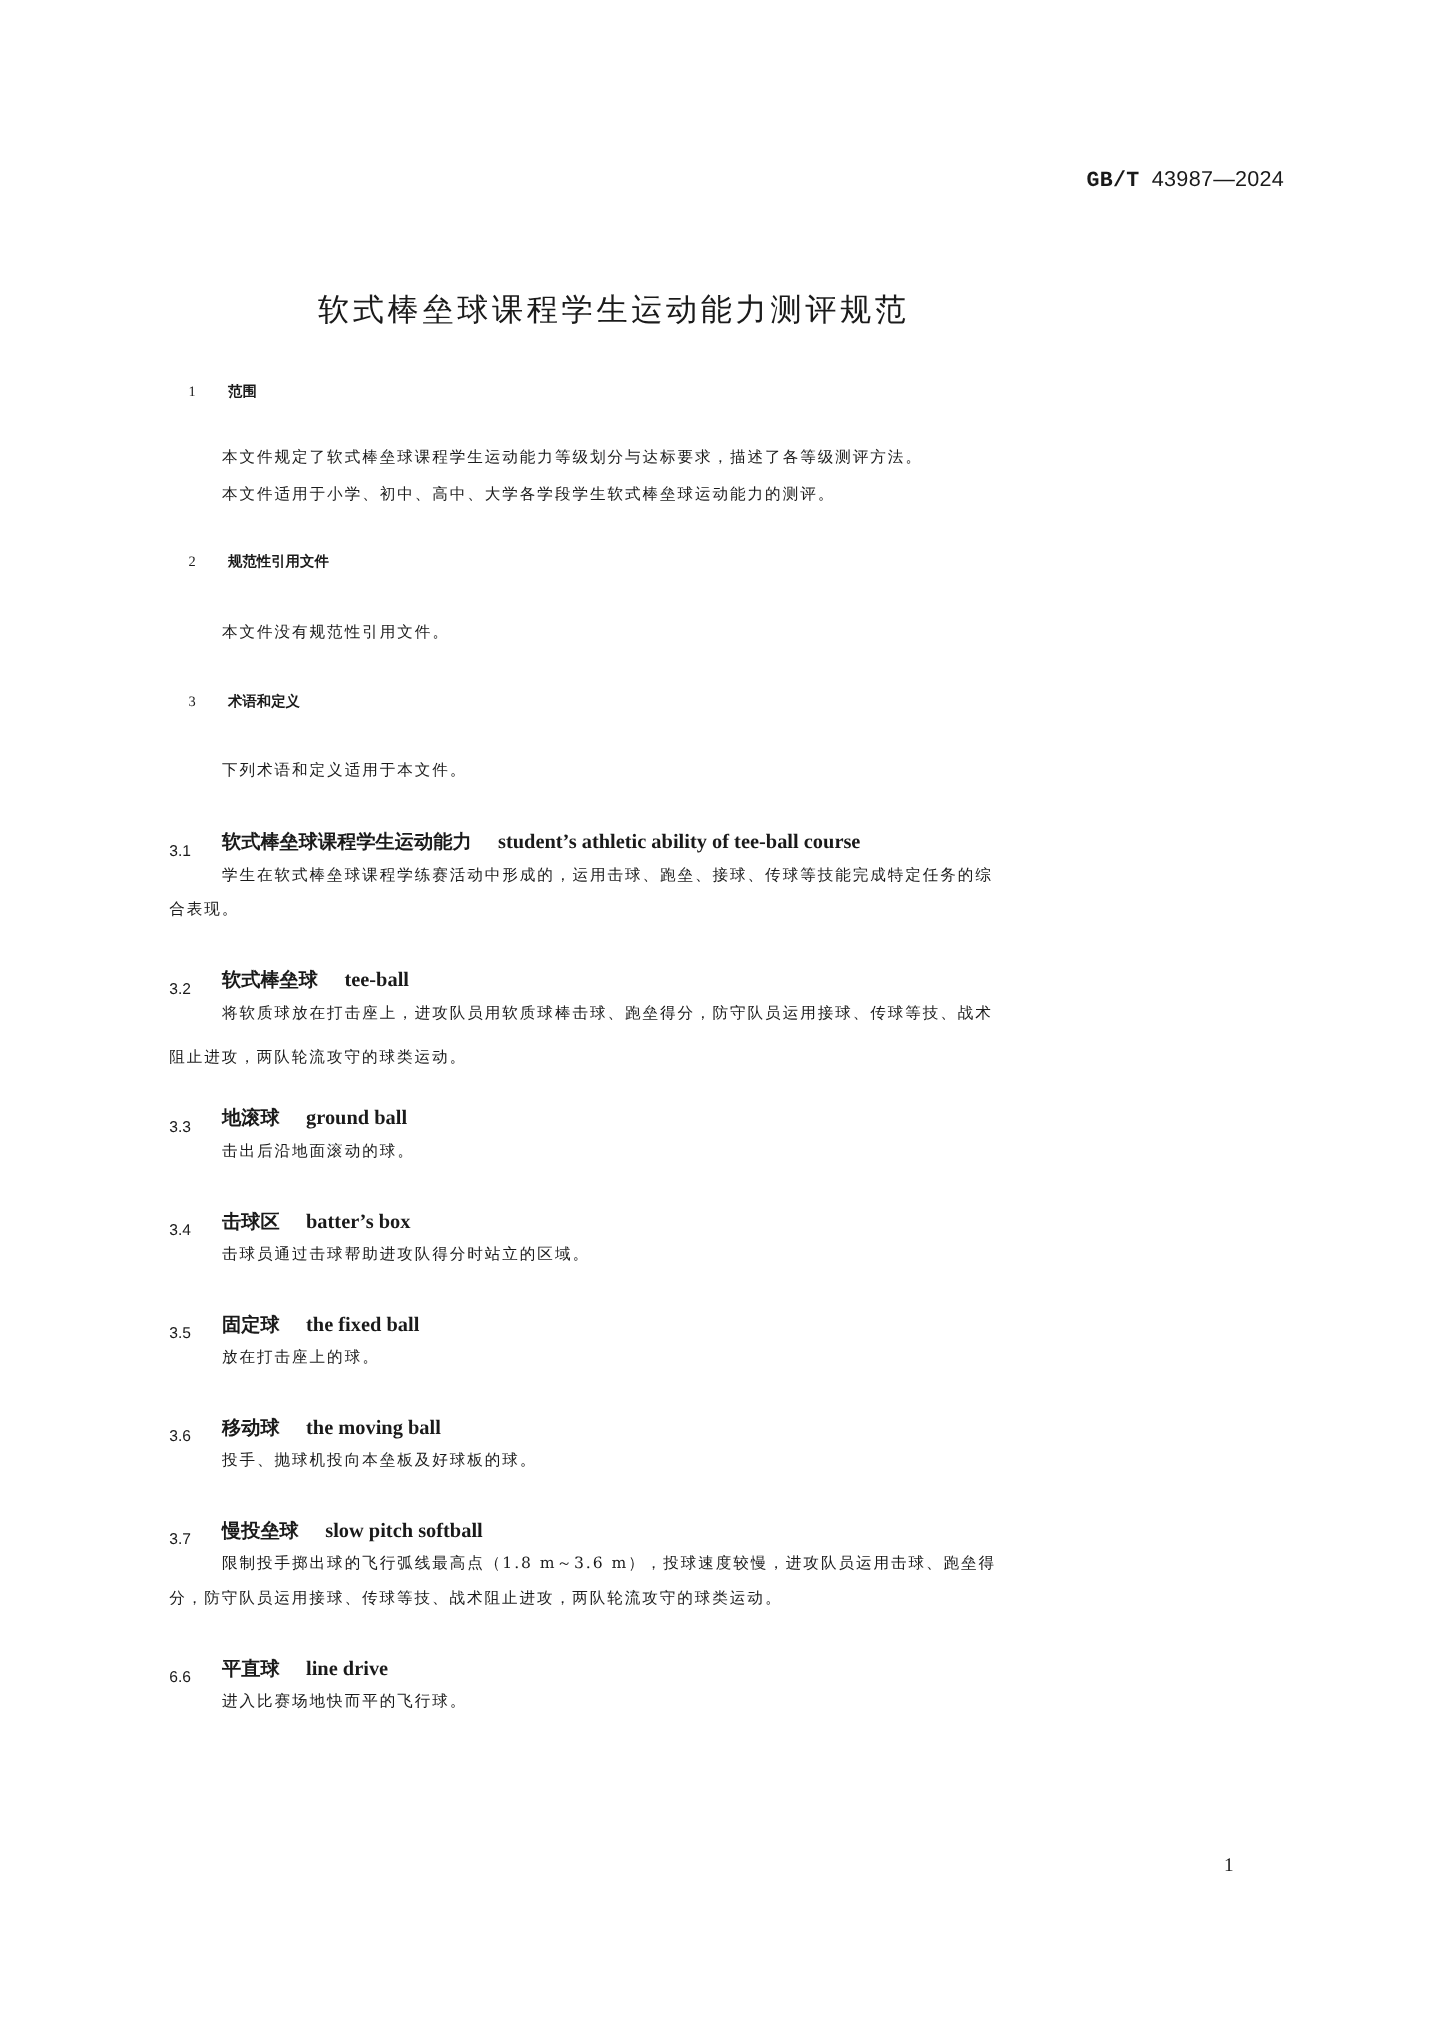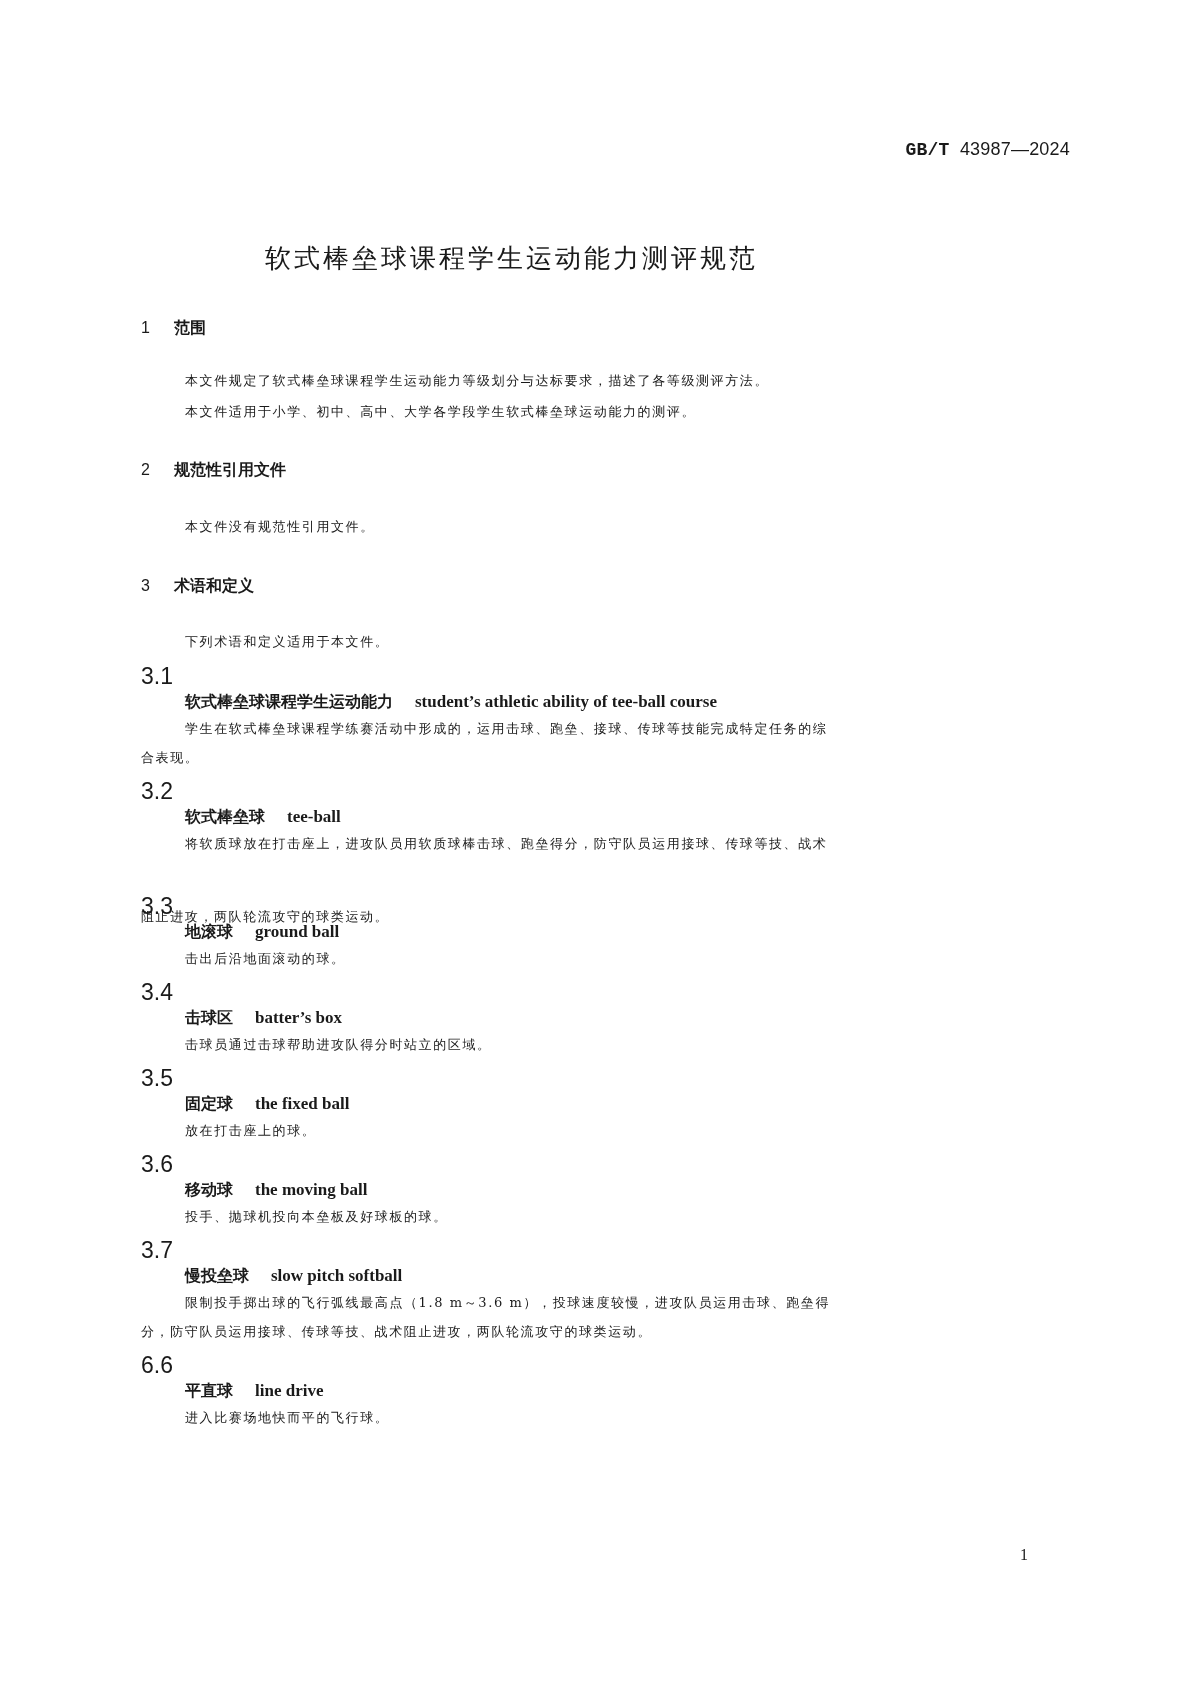--- a/index.html
+++ b/index.html
@@ -14,32 +14,33 @@
     font-size: 18px; letter-spacing: 0.2px;
     font-family: "Liberation Sans", "DejaVu Sans", sans-serif;
   }
   .std-code .prefix { font-family: Liberation Mono, monospace; font-weight: bold; }
   .doc-title {
     left: 0; width: 1023px; top: 241px; text-align: center;
     font-family: "DejaVu Sans", "Liberation Sans", sans-serif;
     font-size: 26px; font-weight: 500; letter-spacing: 3px;
   }
   .h1 {
-    left: 141px; font-family: Liberation Sans, sans-serif;
-    font-size: 16px; font-weight: bold;
+    left: 157px; font-family: Liberation Serif, serif;
+    font-size: 12px; font-weight: bold;
   }
   .h1 .num { font-weight: normal; display: inline-block; width: 33px; }
   .p {
     left: 185px; font-size: 13px; letter-spacing: 1.6px;
     font-family: "DejaVu Serif", "Liberation Serif", serif;
   }
   .p.wrap { left: 141px; }
   .term-num {
     left: 141px; font-family: "Liberation Sans", "DejaVu Sans", sans-serif;
-    font-size: 23px;
+    font-size: 13px;
+    margin-top: 38px;
   }
   .term {
     left: 185px; font-size: 16px; font-weight: bold;
     font-family: "DejaVu Sans", "Liberation Sans", sans-serif;
   }
   .term .en { font-family: "Liberation Serif", serif; font-size: 17px; margin-left: 22px; }
   .page-num { right: 163px; top: 1546px; font-size: 16px; font-family: "Liberation Serif", serif; }
 </style>
 </head>
 <body>
@@ -68,21 +69,21 @@
 <div class="abs p" style="top:633px">下列术语和定义适用于本文件。</div>
 
 <div class="abs term-num" style="top:663px">3.1</div>
 <div class="abs term" style="top:692px"><span>软式棒垒球课程学生运动能力</span><span class="en">student’s athletic ability of tee-ball course</span></div>
 <div class="abs p" style="top:720px">学生在软式棒垒球课程学练赛活动中形成的，运用击球、跑垒、接球、传球等技能完成特定任务的综</div>
 <div class="abs p wrap" style="top:749px">合表现。</div>
 
 <div class="abs term-num" style="top:778px">3.2</div>
 <div class="abs term" style="top:807px"><span>软式棒垒球</span><span class="en">tee-ball</span></div>
 <div class="abs p" style="top:835px">将软质球放在打击座上，进攻队员用软质球棒击球、跑垒得分，防守队员运用接球、传球等技、战术</div>
-<div class="abs p wrap" style="top:908px">阻止进攻，两队轮流攻守的球类运动。</div>
+<div class="abs p wrap" style="top:872px">阻止进攻，两队轮流攻守的球类运动。</div>
 
 <div class="abs term-num" style="top:893px">3.3</div>
 <div class="abs term" style="top:922px"><span>地滚球</span><span class="en">ground ball</span></div>
 <div class="abs p" style="top:950px">击出后沿地面滚动的球。</div>
 
 <div class="abs term-num" style="top:979px">3.4</div>
 <div class="abs term" style="top:1008px"><span>击球区</span><span class="en">batter’s box</span></div>
 <div class="abs p" style="top:1036px">击球员通过击球帮助进攻队得分时站立的区域。</div>
 
 <div class="abs term-num" style="top:1065px">3.5</div>

